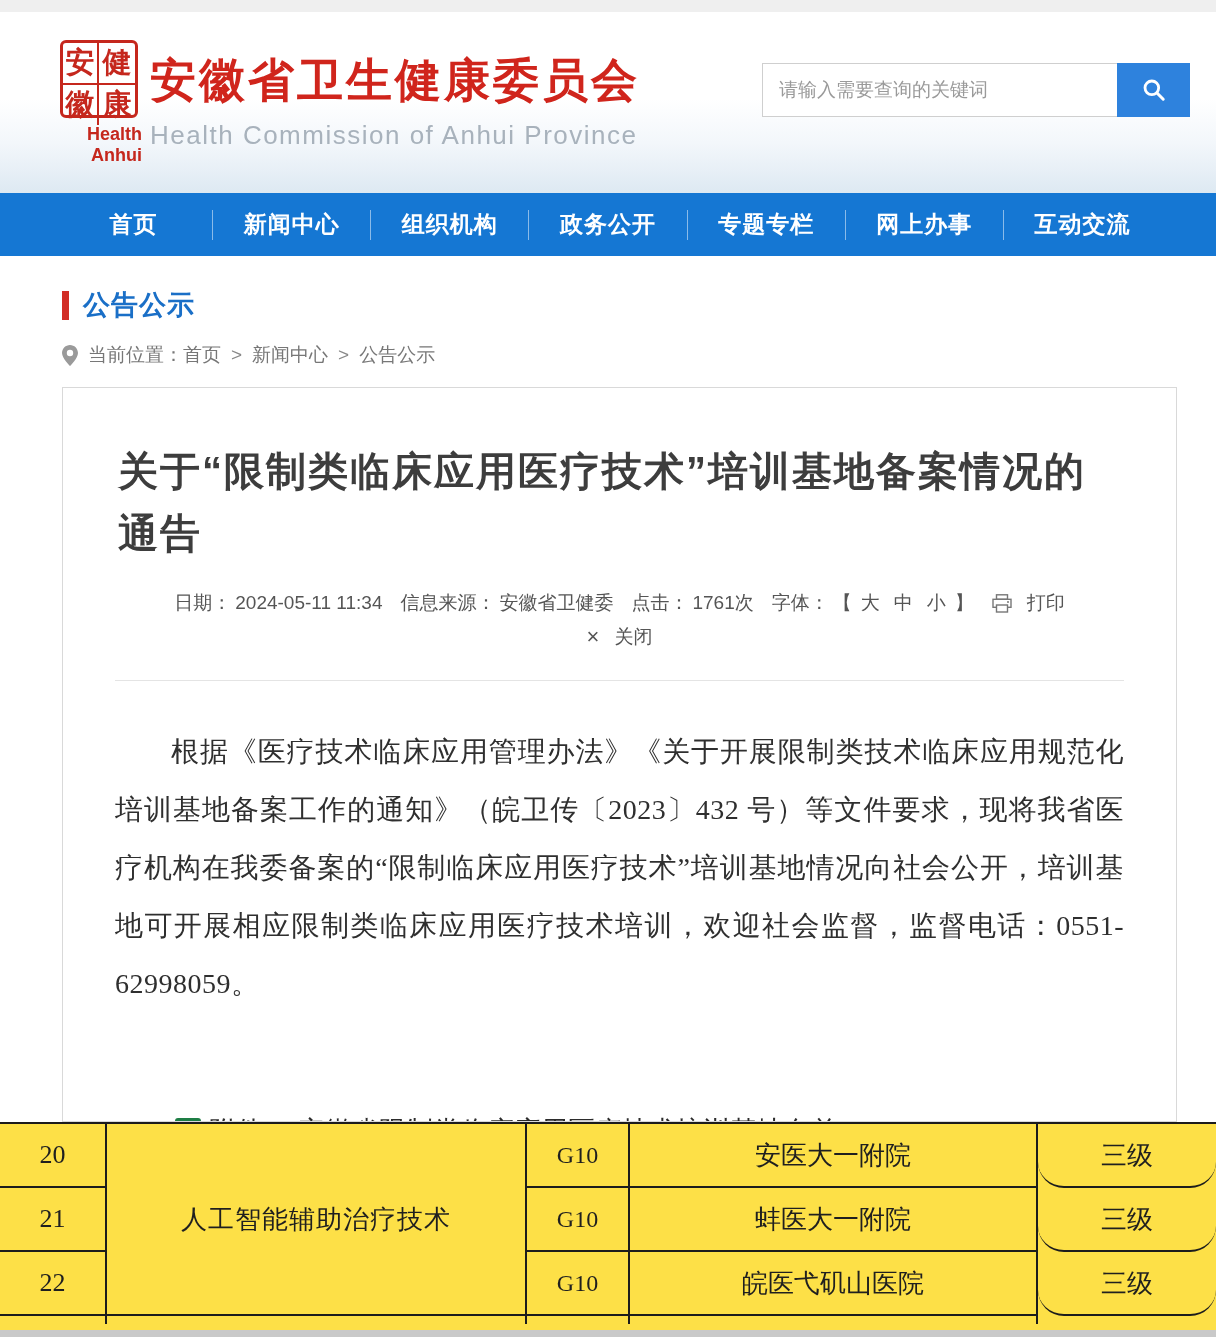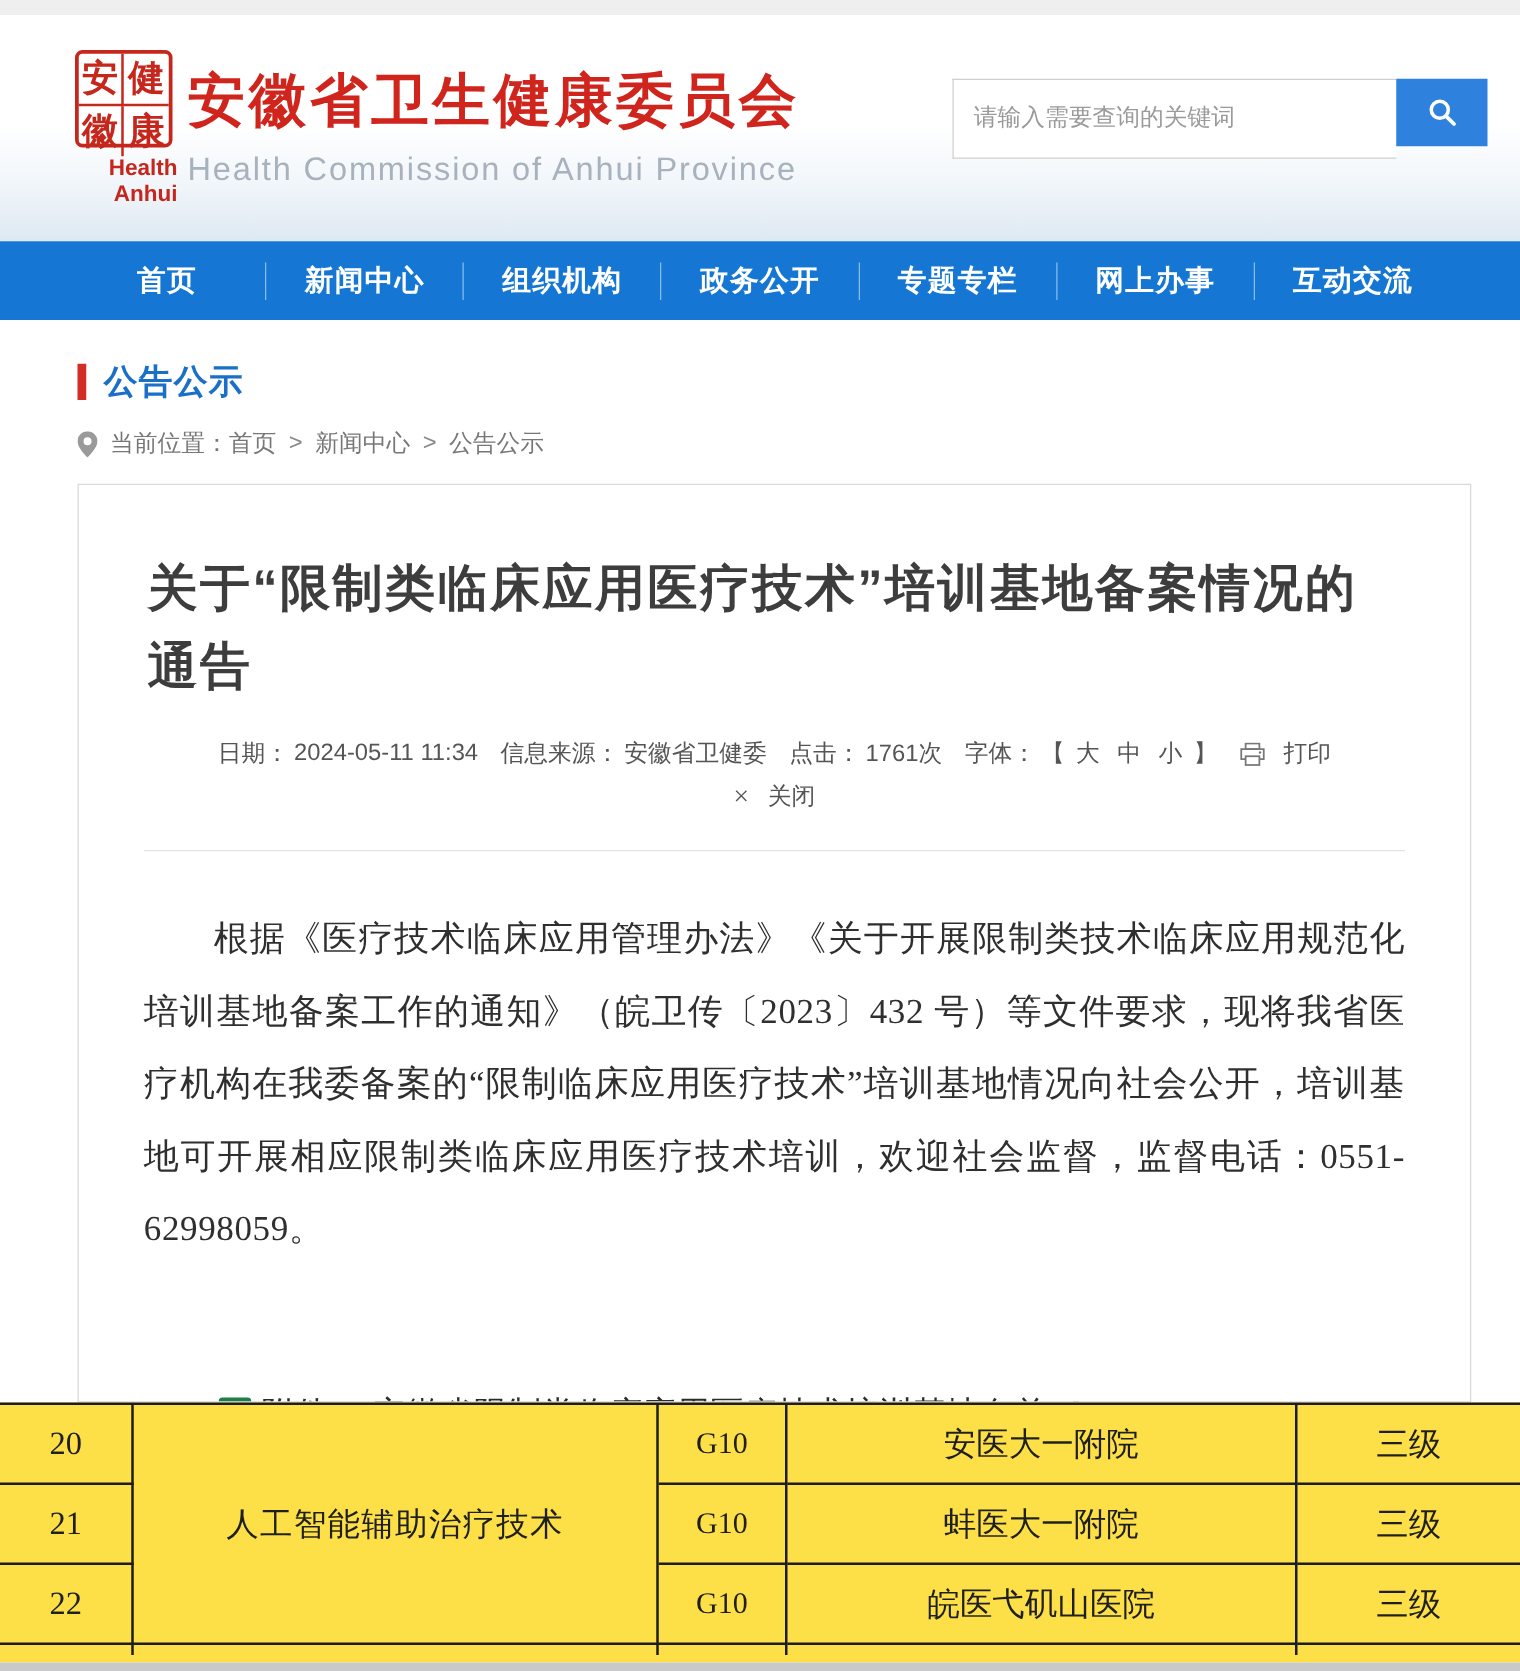--- a/index.html
+++ b/index.html
@@ -18,21 +18,21 @@
     display:grid; grid-template-columns:1fr 1fr; grid-template-rows:1fr 1fr; margin-left:2px; background:#fff; }
   .seal span { display:flex; align-items:center; justify-content:center;
     font-family:"Liberation Serif", serif; font-weight:bold; font-size:29px; color:#c5271d; }
   .seal span:nth-child(1), .seal span:nth-child(2) { border-bottom:2px solid #c5271d; }
   .seal span:nth-child(1), .seal span:nth-child(3) { border-right:2px solid #c5271d; }
   .logo-caption { margin-top:6px; text-align:right; width:84px; color:#c5271d; font-weight:bold; font-size:18px; }
   .titles { position:absolute; left:150px; top:38px; }
   .title-cn { font-size:46px; font-weight:bold; color:#d0251c; letter-spacing:3px; }
   .title-en { margin-top:8px; font-size:26px; color:#a8b2bc; letter-spacing:1.5px; }
   .search { position:absolute; left:762px; top:51px; width:428px; height:54px; display:flex; }
-  .search input { flex:1; height:64px; border:1px solid #cfcfcf; border-right:none; padding:0 16px;
+  .search input { flex:1; height:54px; border:1px solid #cfcfcf; border-right:none; padding:0 16px;
     font-size:19px; color:#333; outline:none; }
   .search input::placeholder { color:#9a9a9a; }
   .search button { width:73px; height:54px; background:#2e82dd; border:none; cursor:pointer;
     display:flex; align-items:center; justify-content:center; }
 
   
   .nav { position:absolute; top:193px; left:0; width:100%; height:63px; background:#1577d3;
     display:flex; align-items:stretch; padding:0 55px; }
   .nav-item { flex:1; display:flex; align-items:center; justify-content:center;
     color:#fff; font-size:23px; font-weight:bold; letter-spacing:1px; cursor:pointer; }
@@ -54,21 +54,21 @@
   
   .article { position:absolute; top:387px; left:62px; width:1115px; height:735px;
     border:1px solid #d9d9d9; background:#fff; overflow:hidden; }
   .article-title { margin-top:52px; padding:0 55px; text-align:left;
     font-size:40px; font-weight:bold; color:#3d3d3d; line-height:62px; letter-spacing:2px; }
   .meta { margin-top:26px; display:flex; flex-direction:column; align-items:center; gap:8px;
     font-size:19px; color:#555; }
   .meta-line1 { display:flex; align-items:center; justify-content:center; gap:18px; flex-wrap:wrap; }
   .meta-item { display:flex; align-items:center; gap:4px; }
   .font-size-link { margin:0 5px; cursor:pointer; }
-  .print-btn, .close-btn { display:flex; align-items:center; gap:15px; cursor:pointer;font-family:Liberation Serif, serif; }
+  .print-btn, .close-btn { display:flex; align-items:center; gap:15px; cursor:pointer; }
   .close-icon { font-size:22px; color:#555; line-height:1; }
   .divider { border:none; height:1px; background:#e4e4e4; margin:30px 52px 0; }
   .article-body { margin-top:42px; padding:0 52px; font-family:"Liberation Serif", serif;
     font-size:28px; color:#2f2f2f; line-height:58px; text-align:justify; text-indent:2em;
     letter-spacing:0.5px; }
   .attachment { margin-top:100px; padding-left:112px; display:flex; align-items:center; gap:8px;
     font-family:"Liberation Serif", serif; font-size:27px; color:#2b2b2b; }
   .xls-icon { width:26px; height:26px; background:#1e7e45; border-radius:3px; color:#fff;
     display:inline-flex; align-items:center; justify-content:center;
     font-size:16px; font-weight:bold; font-family:"Liberation Sans", sans-serif; }
@@ -76,21 +76,21 @@
 
   
   .xtable { position:absolute; top:1122px; left:0; width:1216px; height:208px; background:#fde047;
     border-top:2px solid #1c1c1c; display:grid;
     grid-template-columns:107px 420px 103px 408px 1fr;
     grid-template-rows:64px 64px 64px 8px;
     font-family:"Liberation Serif", serif; color:#1f1f1f; }
   .cell { display:flex; align-items:center; justify-content:center;
     border-right:2px solid #1c1c1c; border-bottom:2px solid #1c1c1c; font-size:26px; }
   .cell.no-bottom { border-bottom:none; }
-  .cell.last-col { border-right:none; }
+  .cell.last-col { border-right:none;border-radius:26px; }
   .cell.merged { grid-column:2; grid-row:1 / span 3; font-size:26px; letter-spacing:1px; }
   .cell.code { font-size:24px; font-family:"Liberation Serif", serif; }
 
   .graybar { position:absolute; top:1330px; left:0; width:100%; height:7px; background:#c9c9c9; }
 </style>
 </head>
 <body>
 
 <div class="page">
   <div class="topstrip"></div>

